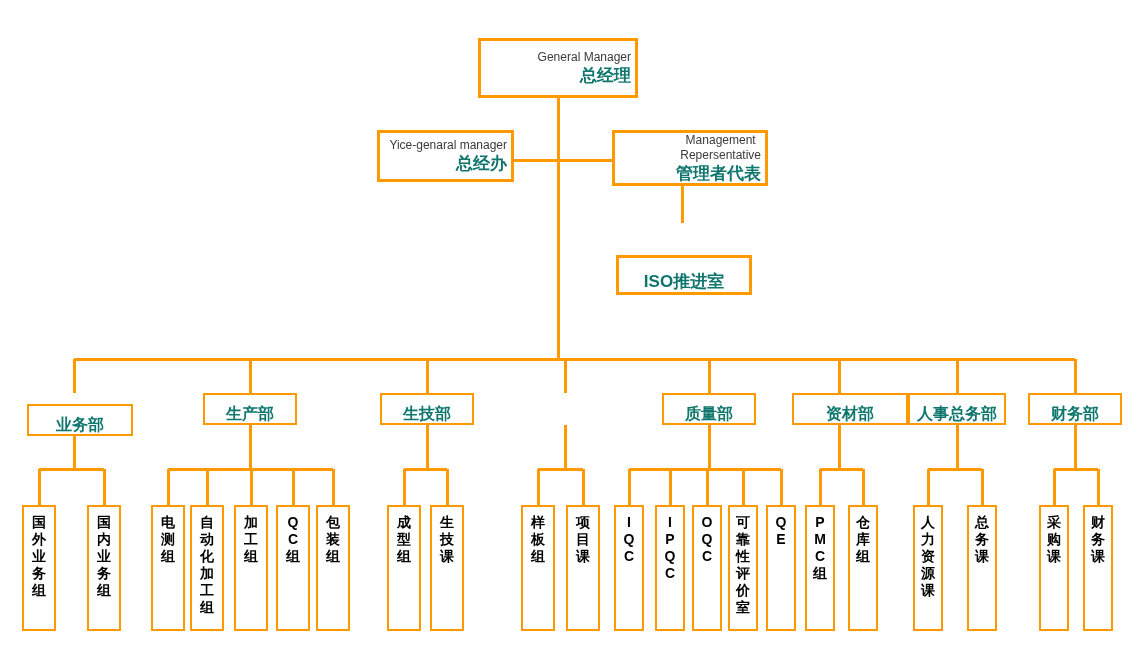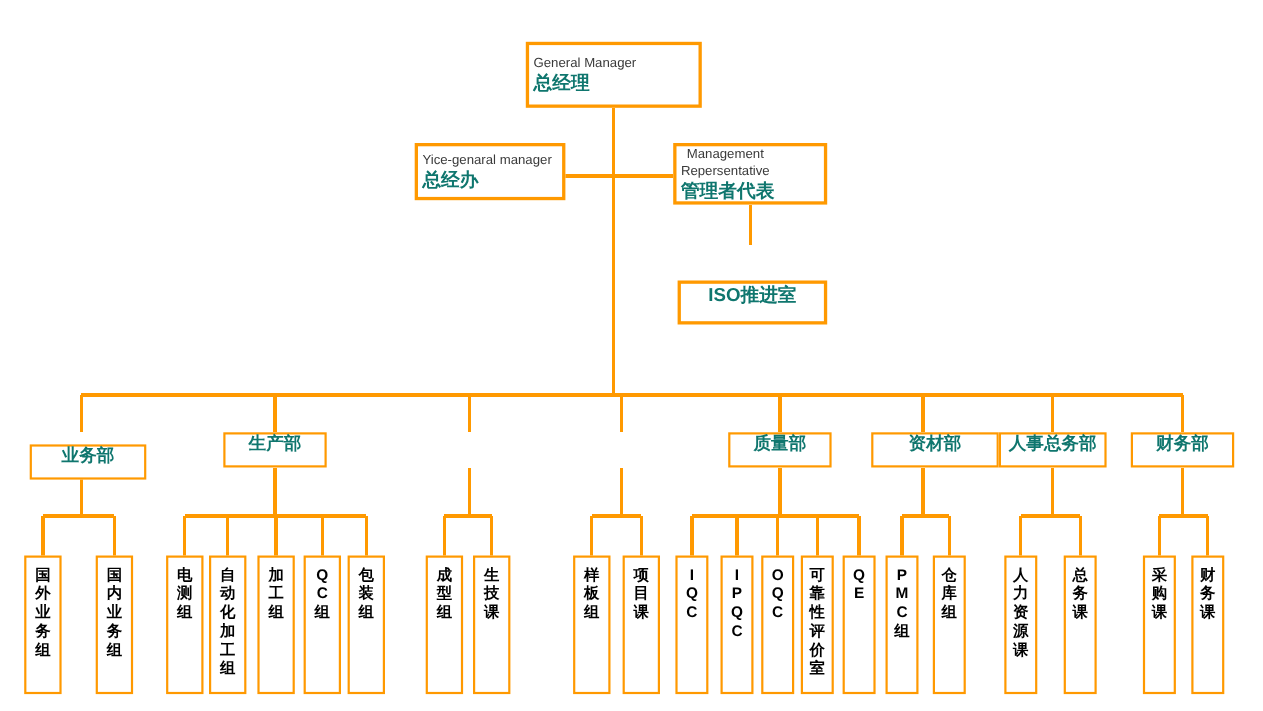--- a/index.html
+++ b/index.html
@@ -25,21 +25,21 @@
     width: 1148px;
     height: 646px;
     pointer-events: none;
   }
   .node {
     position: absolute;
     box-sizing: border-box;
     background: #ffffff;
     border: 3px solid #FF9900;
     display: flex;
-    align-items: flex-start;
+    align-items: flex-end;
     justify-content: center;
     text-align: center;
     color: #000000;
     z-index: 2;
   }
   .node .en {
     display: block;
     font-size: 12px;
     line-height: 15px;
     font-weight: normal;
@@ -145,21 +145,21 @@
       <line x1="1098" y1="469" x2="1098" y2="505" stroke="#FF9900" stroke-width="3" shape-rendering="crispEdges"></line>
     </svg>
 <div class="node top-node" style="left: 478px; top: 38px; width: 160px; height: 60px;">
       <span class="en">General Manager</span>
       <span class="zh">总经理</span>
     </div>
     <div class="node top-node" style="left: 377px; top: 130px; width: 137px; height: 52px;">
       <span class="en">Yice-genaral manager</span>
       <span class="zh">总经办</span>
     </div>
-    <div class="node top-node" style="left: 612px; top: 130px; width: 140px; height: 56px;">
+    <div class="node top-node" style="left: 612px; top: 130px; width: 156px; height: 56px;">
       <span class="en">Management
 Repersentative</span>
       <span class="zh">管理者代表</span>
     </div>
     <div class="node iso" style="left: 616px; top: 223px; width: 136px; height: 40px; margin-top: 32px;">
       <span class="zh">ISO推进室</span>
     </div>
     <div class="node dept" style="left: 27px; top: 404px; width: 106px; height: 32px;">
       <span class="zh">业务部</span>
     </div>
@@ -214,20 +214,23 @@
         <span>C</span>
         <span>组</span>
       </span>
     </div>
     <div class="node leaf" style="left: 316px; top: 505px; width: 34px; height: 126px;">
       <span class="vtext">
         <span>包</span>
         <span>装</span>
         <span>组</span>
       </span>
+    </div>
+    <div class="node dept" style="left: 380px; top: 393px; width: 94px; height: 32px;">
+      <span class="zh">生技部</span>
     </div>
     <div class="node leaf" style="left: 387px; top: 505px; width: 34px; height: 126px;">
       <span class="vtext">
         <span>成</span>
         <span>型</span>
         <span>组</span>
       </span>
     </div>
     <div class="node leaf" style="left: 430px; top: 505px; width: 34px; height: 126px;">
       <span class="vtext">

